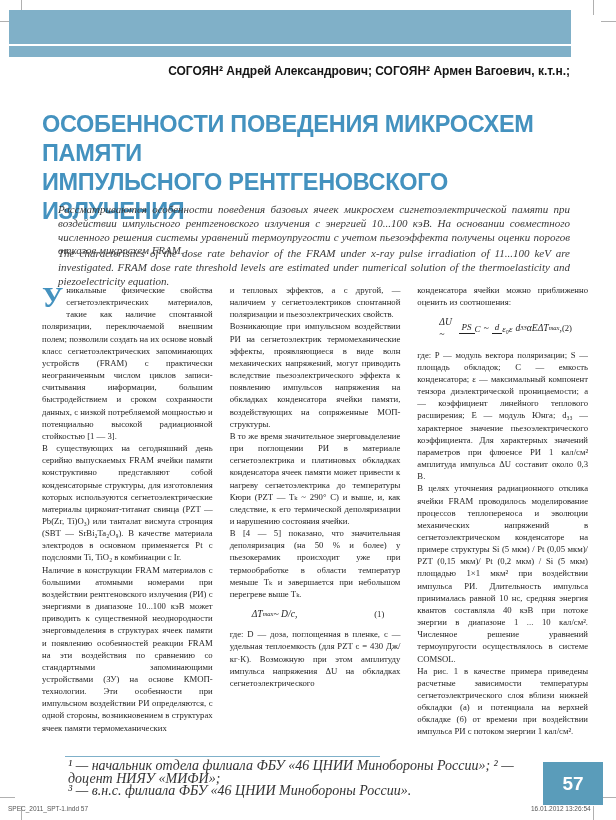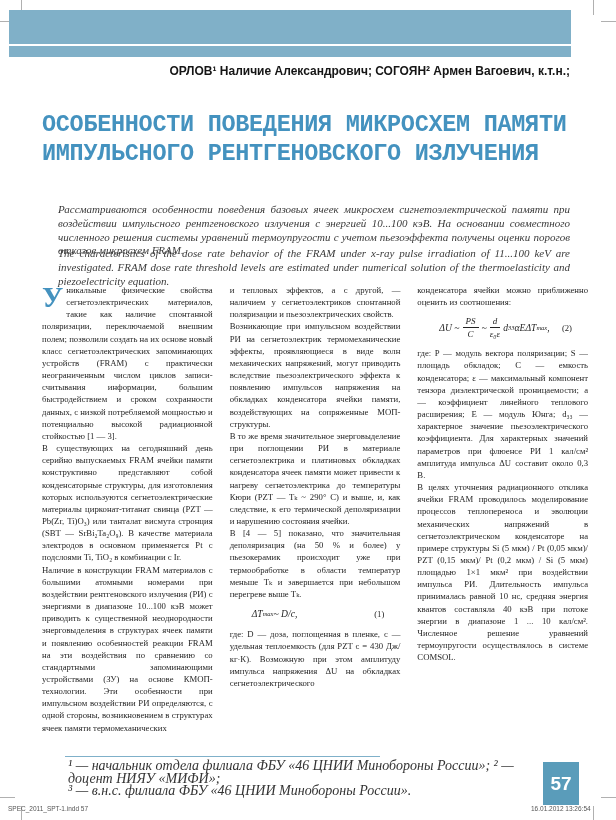--- a/index.html
+++ b/index.html
@@ -29,21 +29,21 @@
   
   .authors{
     position:absolute;top:64px;right:46px;text-align:right;
     font-family:"Liberation Sans",sans-serif;font-weight:bold;
     font-size:12px;line-height:15.5px;color:#151515;
   }
 
   
   .title{
     position:absolute;left:42px;top:110px;width:540px;
-    font-family:Liberation Mono, monospace;font-weight:bold;
+    font-family:Liberation Sans, sans-serif;font-weight:bold;
     font-size:23.5px;line-height:29px;letter-spacing:-0.3px;
     color:var(--accent);
   }
 
   
   .abstract{
     position:absolute;left:58px;width:512px;font-style:italic;
     font-size:11px;line-height:13.8px;color:#3a3a3a;text-align:justify;
   }
   .abstract.ru{top:203px;}
@@ -62,34 +62,34 @@
   }
   sub{font-size:6.5px;line-height:0;}
 
   
   .formula{
     display:flex;align-items:center;margin:8px 16px;font-style:italic;
     font-size:9.6px;
   }
   .f-body{display:inline-flex;align-items:center;margin-left:6px;}
   .eqno{margin-left:auto;font-style:normal;font-size:8.7px;}
-  .frac{display:inline-flex;flex-direction:column;align-items:center;margin:0 3px;line-height:10px;font-size:9px;}
+  .frac{display:inline-flex;flex-direction:row;align-items:center;margin:0 3px;line-height:10px;font-size:9px;}
   .frac .num{padding:0 3px 1px;border-bottom:0.8px solid #222;}
   .frac .den{padding-top:1px;}
 
   
   .fn-rule{position:absolute;left:65px;top:756px;width:315px;height:1px;background:var(--rule);}
   .footnotes{
     position:absolute;left:68px;top:760px;width:470px;
     font-style:italic;font-size:14px;line-height:12.5px;color:#333;
   }
 
   
   .page-box{
-    position:absolute;left:543px;top:762px;width:36px;height:43px;
+    position:absolute;left:543px;top:762px;width:60px;height:43px;
     background:var(--pagebox);display:flex;align-items:center;justify-content:center;
   }
   .page-box span{
     font-family:"Liberation Sans",sans-serif;font-weight:bold;
     font-size:19px;color:#ffffff;
   }
 
   
   .print-file{position:absolute;left:8px;top:805px;font-family:"Liberation Sans",sans-serif;font-size:6.5px;color:#555;}
   .print-time{position:absolute;left:531px;top:805px;font-family:"Liberation Sans",sans-serif;font-size:6.5px;color:#555;}
@@ -105,21 +105,21 @@
 <div class="mark v" style="left:593px;top:806px;"></div>
 <div class="mark h" style="left:0;top:797px;"></div>
 <div class="mark v" style="left:21px;top:806px;"></div>
 
 <div class="banner">
   <div class="banner-main"></div>
   <div class="banner-strip"></div>
 </div>
 
 <div class="authors">
-  <div>ОРЛОВ¹ Наличие Александрович; СОГОЯН² Армен Вагоевич, к.т.н.;</div>
+  <div>СОГОЯН² Андрей Александрович; СОГОЯН² Армен Вагоевич, к.т.н.;</div>
 </div>
 
 <div class="title">
   <div>ОСОБЕННОСТИ ПОВЕДЕНИЯ МИКРОСХЕМ ПАМЯТИ</div>
   <div>ИМПУЛЬСНОГО РЕНТГЕНОВСКОГО ИЗЛУЧЕНИЯ</div>
 </div>
 
 <div class="abstract ru">Рассматриваются особенности поведения базовых ячеек микросхем сигнетоэлектрической памяти при воздействии импульсного рентгеновского излучения с энергией 10...100 кэВ. На основании совместного численного решения системы уравнений термоупругости с учетом пьезоэффекта получены оценки порогов отказов микросхем FRAM.</div>
 <div class="abstract en">The characteristics of the dose rate behavior of the FRAM under x-ray pulse irradiation of 11...100 keV are investigated. FRAM dose rate threshold levels are estimated under numerical solution of the thermoelasticity and piezoelectricity equation.</div>
 
@@ -161,20 +161,21 @@
         <span>d</span>
           <sub>33</sub>
           <span>αEΔT</span>
           <sub>max</sub>
           <span> ,</span>
       </span>
       <span class="eqno">(2)</span>
     </div>
     <p>где: P — модуль вектора поляризации; S — площадь обкладок; C — емкость конденсатора; ε — максимальный компонент тензора диэлектрической проницаемости; a — коэффициент линейного теплового расширения; E — модуль Юнга; d₃₃ — характерное значение пьезоэлектрического коэффициента. Для характерных значений параметров при флюенсе РИ 1 кал/см² амплитуда импульса ΔU составит около 0,3 В.</p>
     <p>В целях уточнения радиационного отклика ячейки FRAM проводилось моделирование процессов теплопереноса и эволюции механических напряжений в сегнетоэлектрическом конденсаторе на примере структуры Si (5 мкм) / Pt (0,05 мкм)/ PZT (0,15 мкм)/ Pt (0,2 мкм) / Si (5 мкм) площадью 1×1 мкм² при воздействии импульса РИ. Длительность импульса принималась равной 10 нс, средняя энергия квантов составляла 40 кэВ при потоке энергии в диапазоне 1 ... 10 кал/см². Численное решение уравнений термоупругости осуществлялось в системе COMSOL.</p>
+    <p>На рис. 1 в качестве примера приведены расчетные зависимости температуры сегнетоэлектрического слоя вблизи нижней обкладки (а) и потенциала на верхней обкладке (б) от времени при воздействии импульса РИ с потоком энергии 1 кал/см².</p>
   </div>
 </div>
 
 <div class="fn-rule"></div>
 <div class="footnotes">
   <div>¹ — начальник отдела филиала ФБУ «46 ЦНИИ Минобороны России»; ² — доцент НИЯУ «МИФИ»;</div>
   <div>³ — в.н.с. филиала ФБУ «46 ЦНИИ Минобороны России».</div>
 </div>
 
 <div class="page-box">

